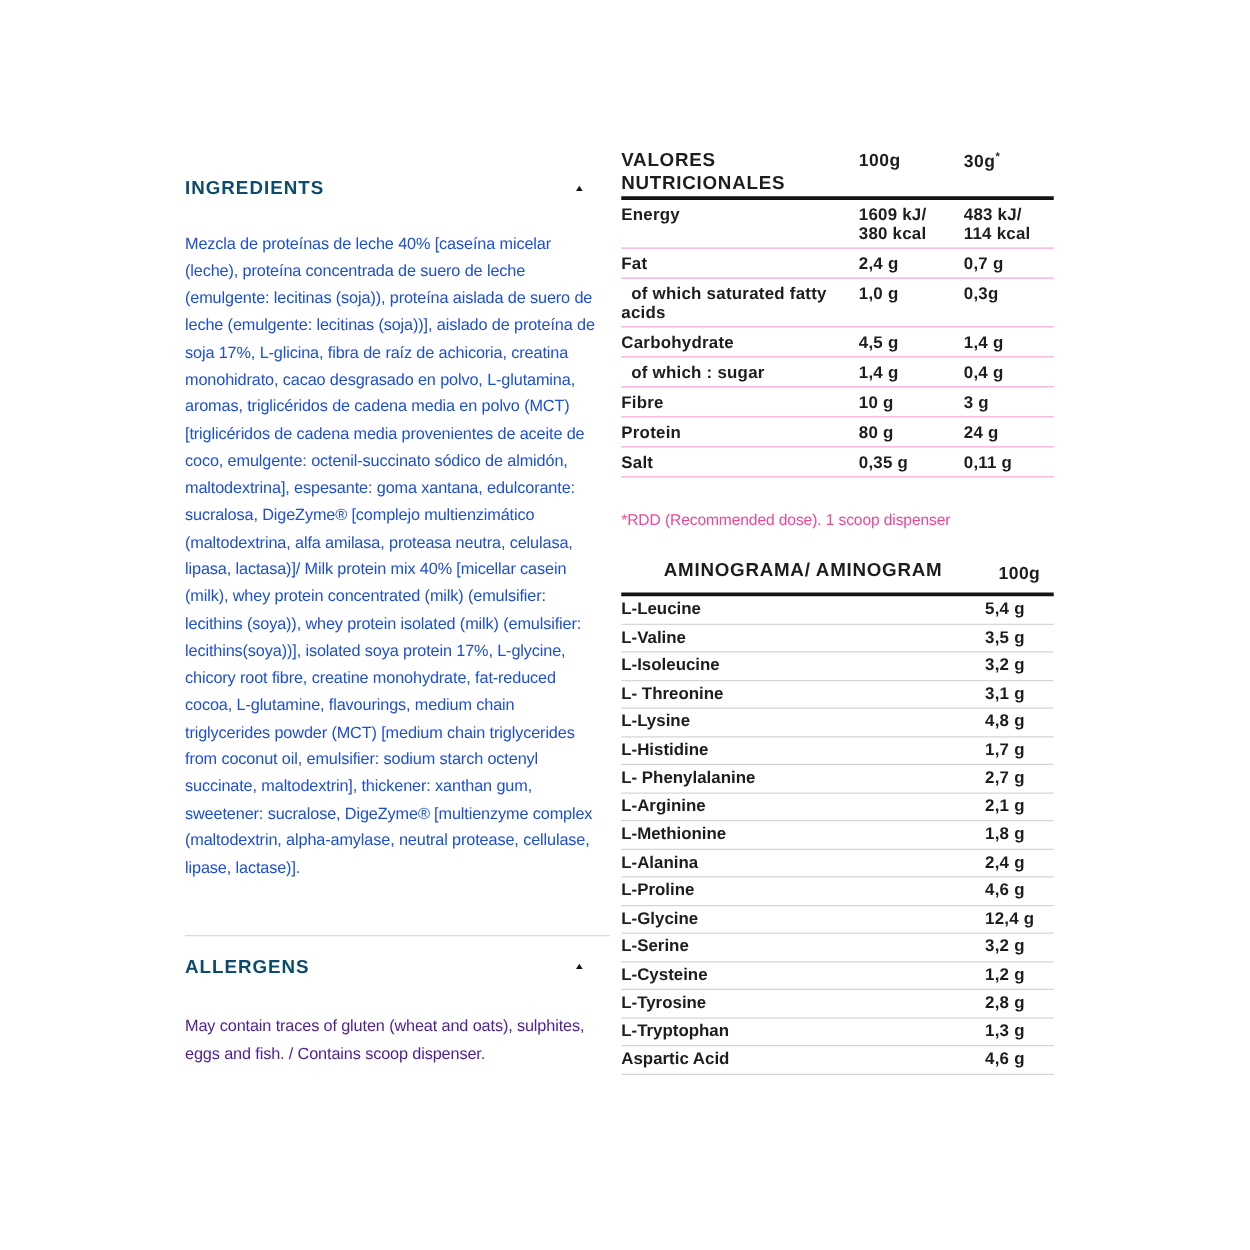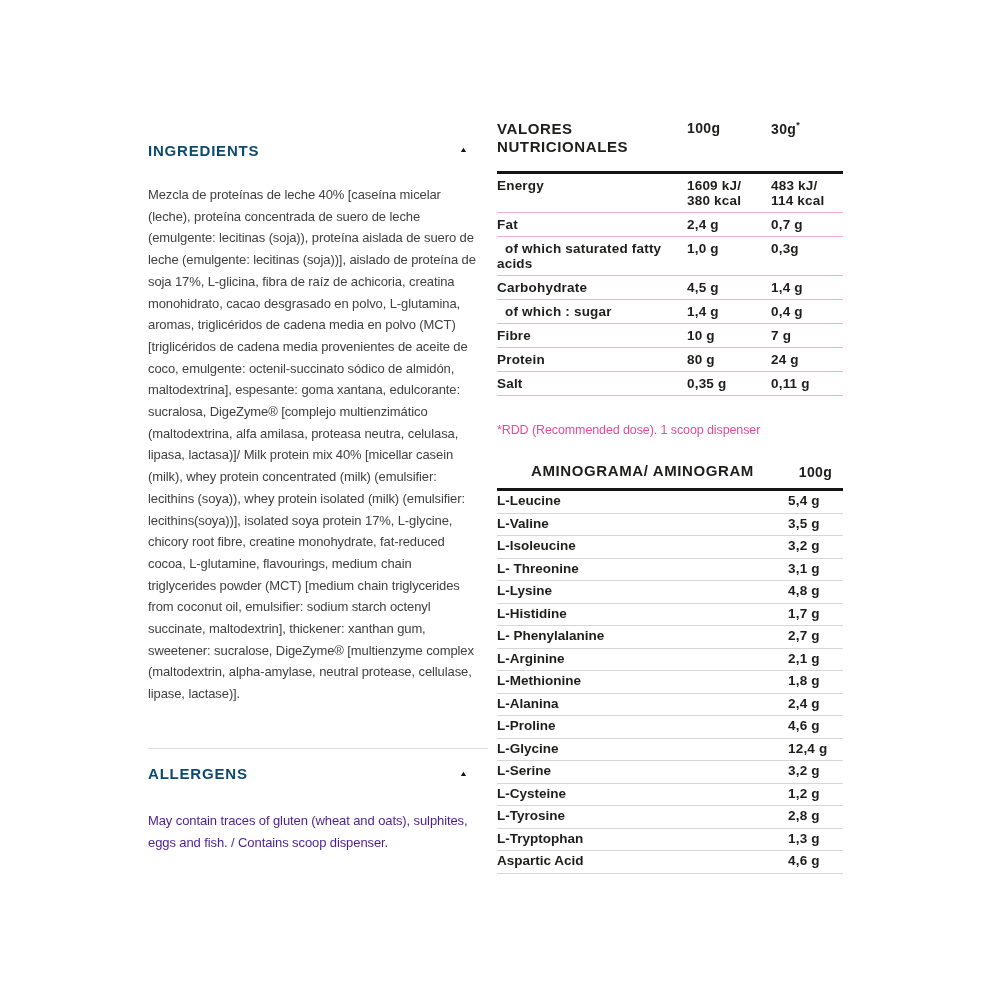--- a/index.html
+++ b/index.html
@@ -5,33 +5,33 @@
   * { margin:0; padding:0; box-sizing:border-box; }
   html,body { width:1000px; height:1000px; background:#ffffff;
     font-family:"Liberation Sans", sans-serif; position:relative; overflow:hidden; }
 
   
   .left-col { position:absolute; left:148px; top:142px; width:340px; }
   .sec-head { display:flex; justify-content:space-between; align-items:center;
     width:320px; cursor:pointer; }
   .sec-title { color:#0c4a6e; font-weight:bold; font-size:15px; letter-spacing:0.8px; }
   .caret { font-size:9px; color:#111; line-height:1; transform:scaleY(0.8); }
-  .ing-body { margin-top:25px; font-size:13px; line-height:21.7px; color:#404040;
+  .ing-body { margin-top:25px; font-size:13px; line-height:21.7px; color:#1d4ed8;
     letter-spacing:-0.1px; width:334px; }
   .divider { position:absolute; left:148px; top:748px; width:340px; height:1px;
     background:#dcdcdc; }
   .allergens-sec { position:absolute; left:148px; top:765px; width:340px; }
   .all-body { margin-top:28px; font-size:13px; line-height:22px; color:#4c1d95;
     letter-spacing:-0.1px; width:334px; }
 
   
   .right-col { position:absolute; left:497px; top:120px; width:346px; color:#1d1d1b; }
 
   .hrow { display:grid; grid-template-columns:190px 84px 72px; align-items:start;
-    border-bottom:3px solid #141414; padding-bottom:15px; }
+    border-bottom:3px solid #141414; padding-bottom:1px; }
   .nt-title { font-size:15px; font-weight:bold; letter-spacing:0.6px; line-height:18px; }
   .col-h { font-size:14px; font-weight:bold; letter-spacing:0.4px; }
   .star { font-size:9px; }
 
   .nrow { display:grid; grid-template-columns:190px 84px 72px; align-items:start;
     border-bottom:1px solid #f9a8d4; padding:4px 0 4px; }
   .nrow .lbl { font-size:13.5px; font-weight:bold; line-height:15px; letter-spacing:0.2px; }
   .nrow.sub .lbl { text-indent:8px; }
   .val { font-size:13.5px; font-weight:bold; white-space:pre-line; line-height:15px;
     letter-spacing:0.2px; }
@@ -98,21 +98,21 @@
       <span class="val">1,4 g</span>
     </div>
     <div class="nrow sub">
       <span class="lbl">of which : sugar</span>
       <span class="val">1,4 g</span>
       <span class="val">0,4 g</span>
     </div>
     <div class="nrow">
       <span class="lbl">Fibre</span>
       <span class="val">10 g</span>
-      <span class="val">7 g</span>
+      <span class="val">3 g</span>
     </div>
     <div class="nrow">
       <span class="lbl">Protein</span>
       <span class="val">80 g</span>
       <span class="val">24 g</span>
     </div>
     <div class="nrow">
       <span class="lbl">Salt</span>
       <span class="val">0,35 g</span>
       <span class="val">0,11 g</span>

